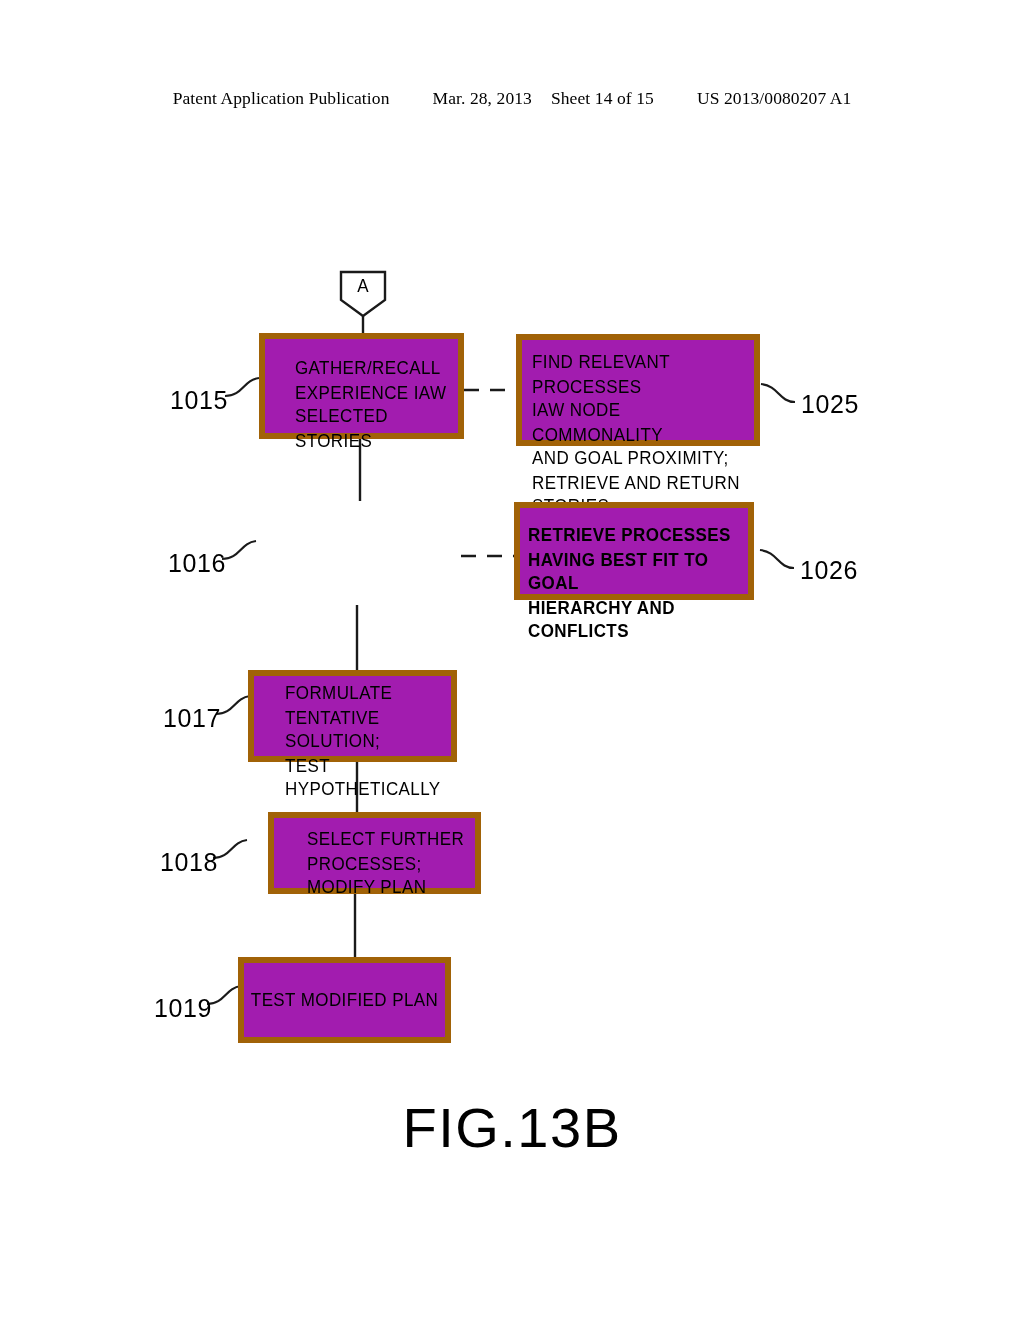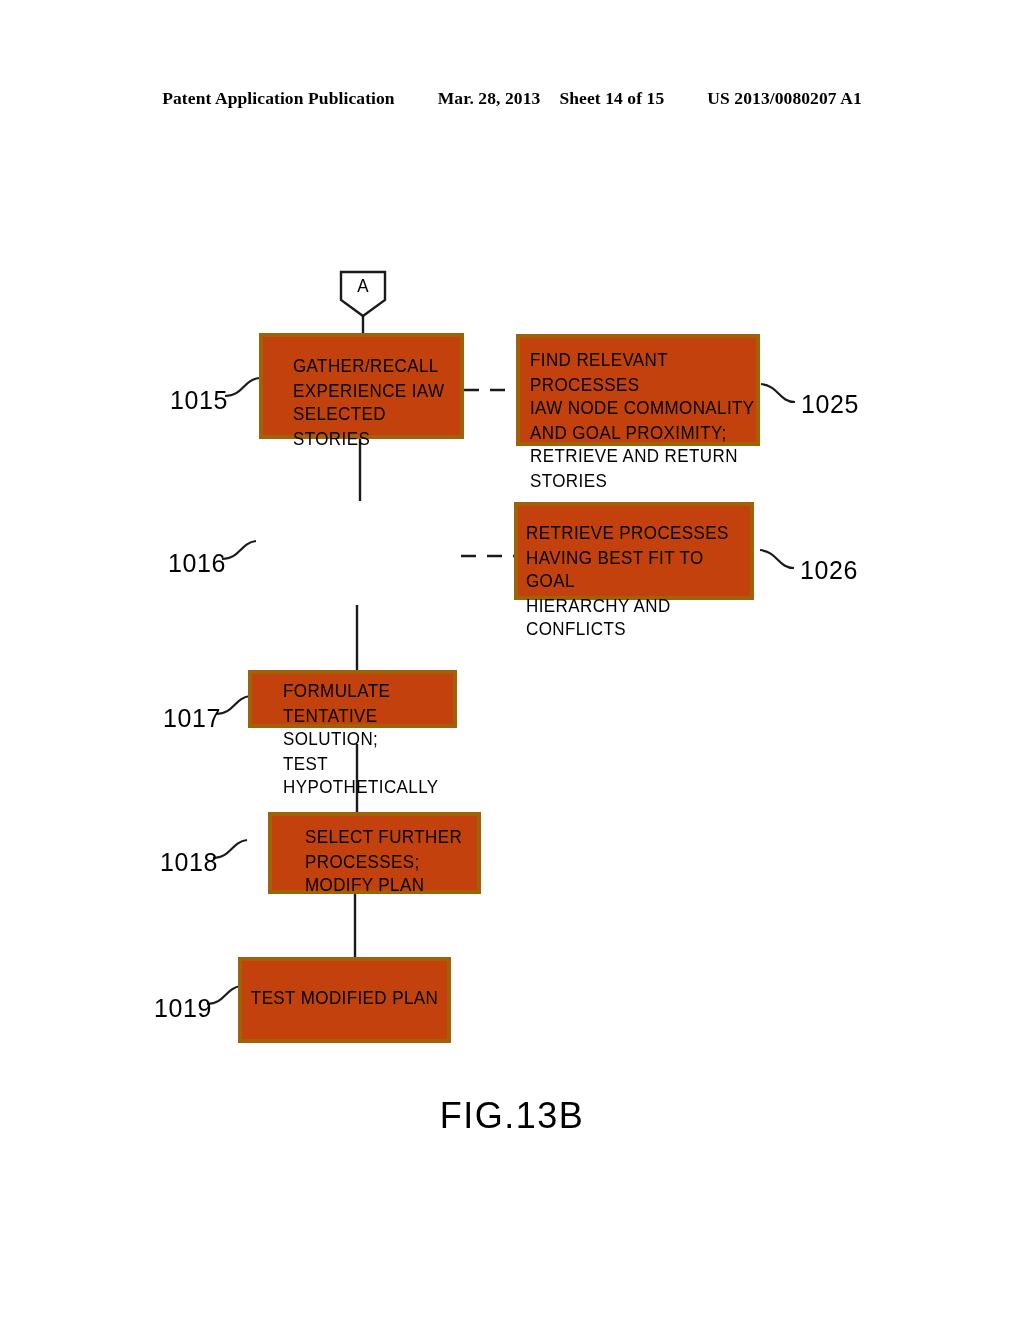--- a/index.html
+++ b/index.html
@@ -17,21 +17,21 @@
   }
 
   
   .patent-header {
     position: absolute;
     top: 88px;
     left: 0;
     width: 1024px;
     text-align: center;
     font-family: "Liberation Serif", serif;
-    font-weight: bold;
+    font-weight: normal;
     font-size: 17.5px;
     letter-spacing: 0.1px;
     white-space: nowrap;
   }
   .patent-header .seg { display: inline-block; vertical-align: baseline; }
   .gap-lg { display: inline-block; width: 34px; }
   .gap-md { display: inline-block; width: 10px; }
   .gap-xl { display: inline-block; width: 34px; }
 
   
@@ -46,22 +46,22 @@
     position: absolute;
     top: 0;
     left: 0;
     width: 1024px;
     height: 1320px;
   }
 
   
   .node {
     position: absolute;
-    border: 4px solid #a16207;
-    background: #c2410c;
+    border: 6px solid #a16207;
+    background: #a21caf;
     box-sizing: border-box;
   }
   .node .node-text {
     position: absolute;
     left: 0;
     right: 0;
     font-family: "Liberation Sans", sans-serif;
     font-size: 17px;
     line-height: 21.5px;
     letter-spacing: 0.4px;
@@ -75,24 +75,24 @@
   
   #node-1015 { left: 259px; top: 333px;  width: 205px; height: 106px; }
   #node-1015 .node-text { top: 17px; padding-left: 30px; }
 
   #node-1025 { left: 516px; top: 334px;  width: 244px; height: 112px; }
   #node-1025 .node-text { top: 10px; padding-left: 10px; }
 
   #node-1016 { left: 249px; top: 501px;  width: 212px; height: 104px; }
   #node-1016 .node-text { top: 9px; padding-left: 37px; }
 
-  #node-1026 { left: 514px; top: 502px;  width: 240px; height: 98px; }
+  #node-1026 { left: 514px; top: 502px;  width: 240px; height: 98px; font-weight: bold; }
   #node-1026 .node-text { top: 15px; padding-left: 8px; }
 
-  #node-1017 { left: 248px; top: 670px;  width: 209px; height: 58px; }
+  #node-1017 { left: 248px; top: 670px;  width: 209px; height: 92px; }
   #node-1017 .node-text { top: 5px; padding-left: 31px; }
 
   #node-1018 { left: 248px; top: 812px;  width: 213px; height: 82px; margin-left: 20px; }
   #node-1018 .node-text { top: 9px; padding-left: 33px; }
 
   #node-1019 { left: 238px; top: 957px;  width: 213px; height: 86px; }
   #node-1019 .node-text { top: 25px; }
 
   
   #connector-a {
@@ -134,21 +134,21 @@
   #ref-1026 { left: 800px; top: 555px; }
 
   
   #figure-caption {
     position: absolute;
     left: 0;
     top: 1095px;
     width: 1024px;
     text-align: center;
     font-family: "Liberation Sans", sans-serif;
-    font-size: 36px;
+    font-size: 56px;
     letter-spacing: 1.5px;
   }
 </style>
 </head>
 <body>
 
 <div class="patent-header">
   <span class="seg">Patent Application Publication</span>
   <span class="gap-lg"></span>
   <span class="seg">Mar. 28, 2013</span>

